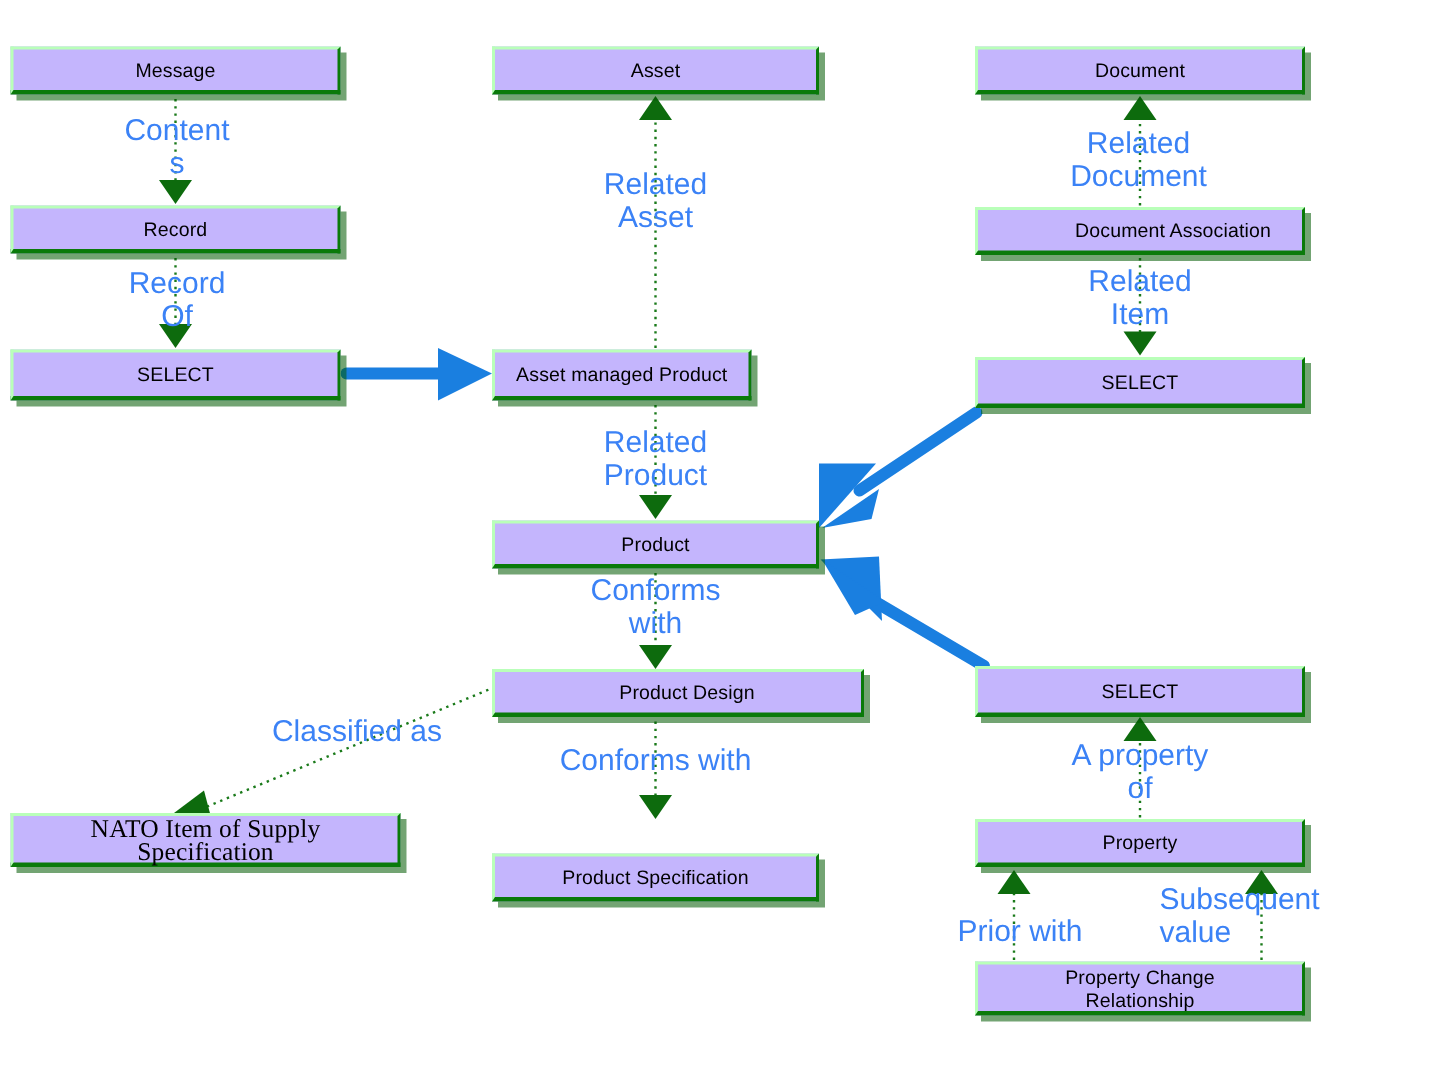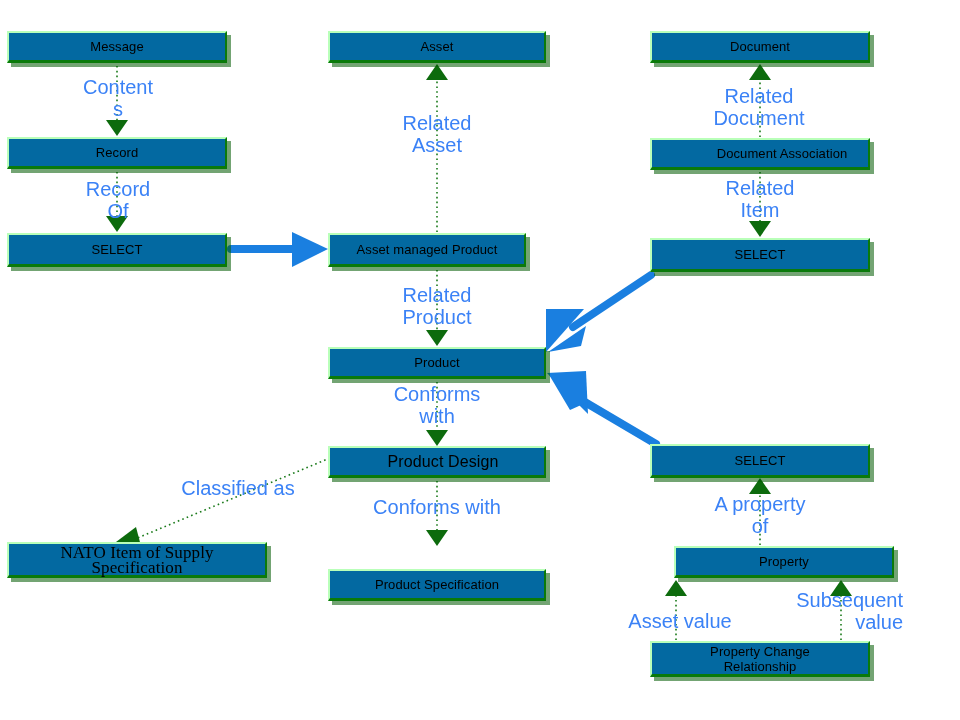--- a/index.html
+++ b/index.html
@@ -21,21 +21,21 @@
     position: absolute;
     left: 0;
     top: 0;
     width: 960px;
     height: 720px;
     pointer-events: none;
   }
   .node {
     position: absolute;
     box-sizing: border-box;
-    background: #0369a1;
+    background: #c4b5fd;
     border-top: 2px solid #b9ffb9;
     border-left: 2px solid #b9ffb9;
     border-right: 2px solid #0a7a0a;
     border-bottom: 3px solid #0a7a0a;
     box-shadow: 4px 4px 0 0 rgba(0,90,0,0.55);
     display: flex;
     align-items: center;
     justify-content: center;
     text-align: center;
     color: #000000;
@@ -161,45 +161,45 @@
       <div class="node" style="left: 7px; top: 233px; width: 220px; height: 34px; font-size: 13px;">
         <span class="node-label" style="white-space: pre-line;">SELECT</span>
       </div>
       <div class="node" style="left: 7px; top: 542px; width: 260px; height: 36px; font-size: 17px; font-family: Liberation Serif, serif;">
         <span class="node-label" style="white-space: pre-line;">NATO Item of Supply
 Specification</span>
       </div>
       <div class="node" style="left: 328px; top: 31px; width: 218px; height: 32px; font-size: 13px;">
         <span class="node-label" style="white-space: pre-line;">Asset</span>
       </div>
-      <div class="node" style="left: 328px; top: 233px; width: 198px; height: 34px; font-size: 13px;">
+      <div class="node" style="left: 328px; top: 233px; width: 173px; height: 34px; font-size: 13px;">
         <span class="node-label" style="white-space: pre-line;">Asset managed Product</span>
       </div>
       <div class="node" style="left: 328px; top: 347px; width: 218px; height: 32px; font-size: 13px;">
         <span class="node-label" style="white-space: pre-line;">Product</span>
       </div>
-      <div class="node" style="left: 328px; top: 446px; width: 218px; height: 32px; font-size: 16px; padding-left: 12px;">
+      <div class="node" style="left: 328px; top: 446px; width: 248px; height: 32px; font-size: 13px; padding-left: 12px;">
         <span class="node-label" style="white-space: pre-line;">Product Design</span>
       </div>
       <div class="node" style="left: 328px; top: 569px; width: 218px; height: 32px; font-size: 13px;">
         <span class="node-label" style="white-space: pre-line;">Product Specification</span>
       </div>
       <div class="node" style="left: 650px; top: 31px; width: 220px; height: 32px; font-size: 13px;">
         <span class="node-label" style="white-space: pre-line;">Document</span>
       </div>
       <div class="node" style="left: 650px; top: 138px; width: 220px; height: 32px; font-size: 13px; padding-left: 44px;">
         <span class="node-label" style="white-space: pre-line;">Document Association</span>
       </div>
       <div class="node" style="left: 650px; top: 238px; width: 220px; height: 34px; font-size: 13px;">
         <span class="node-label" style="white-space: pre-line;">SELECT</span>
       </div>
       <div class="node" style="left: 650px; top: 444px; width: 220px; height: 34px; font-size: 13px;">
         <span class="node-label" style="white-space: pre-line;">SELECT</span>
       </div>
-      <div class="node" style="left: 650px; top: 546px; width: 220px; height: 32px; font-size: 13px; margin-left: 24px;">
+      <div class="node" style="left: 650px; top: 546px; width: 220px; height: 32px; font-size: 13px;">
         <span class="node-label" style="white-space: pre-line;">Property</span>
       </div>
       <div class="node" style="left: 650px; top: 641px; width: 220px; height: 36px; font-size: 13px;">
         <span class="node-label" style="white-space: pre-line;">Property Change
 Relationship</span>
       </div>
     </div>
 
   <div id="edge-labels">
       <div class="edge-label" style="left: 63px; top: 76px; width: 110px; text-align: center;">Content
@@ -213,18 +213,18 @@
       <div class="edge-label" style="left: 382px; top: 383px; width: 110px; text-align: center;">Conforms
 with</div>
       <div class="edge-label" style="left: 362px; top: 496px; width: 150px; text-align: center;">Conforms with</div>
       <div class="edge-label" style="left: 168px; top: 477px; width: 140px; text-align: center;">Classified as</div>
       <div class="edge-label" style="left: 694px; top: 85px; width: 130px; text-align: center;">Related
 Document</div>
       <div class="edge-label" style="left: 705px; top: 177px; width: 110px; text-align: center;">Related
 Item</div>
       <div class="edge-label" style="left: 695px; top: 493px; width: 130px; ">A property
 of</div>
-      <div class="edge-label" style="left: 620px; top: 610px; width: 120px; text-align: center;">Asset value</div>
-      <div class="edge-label" style="left: 773px; top: 589px; width: 130px; text-align: right;">Subsequent
+      <div class="edge-label" style="left: 620px; top: 610px; width: 120px; text-align: center;">Prior with</div>
+      <div class="edge-label" style="left: 773px; top: 589px; width: 130px; text-align: left;">Subsequent
 value</div>
     </div>
 
 </div>
 
 </body></html>

